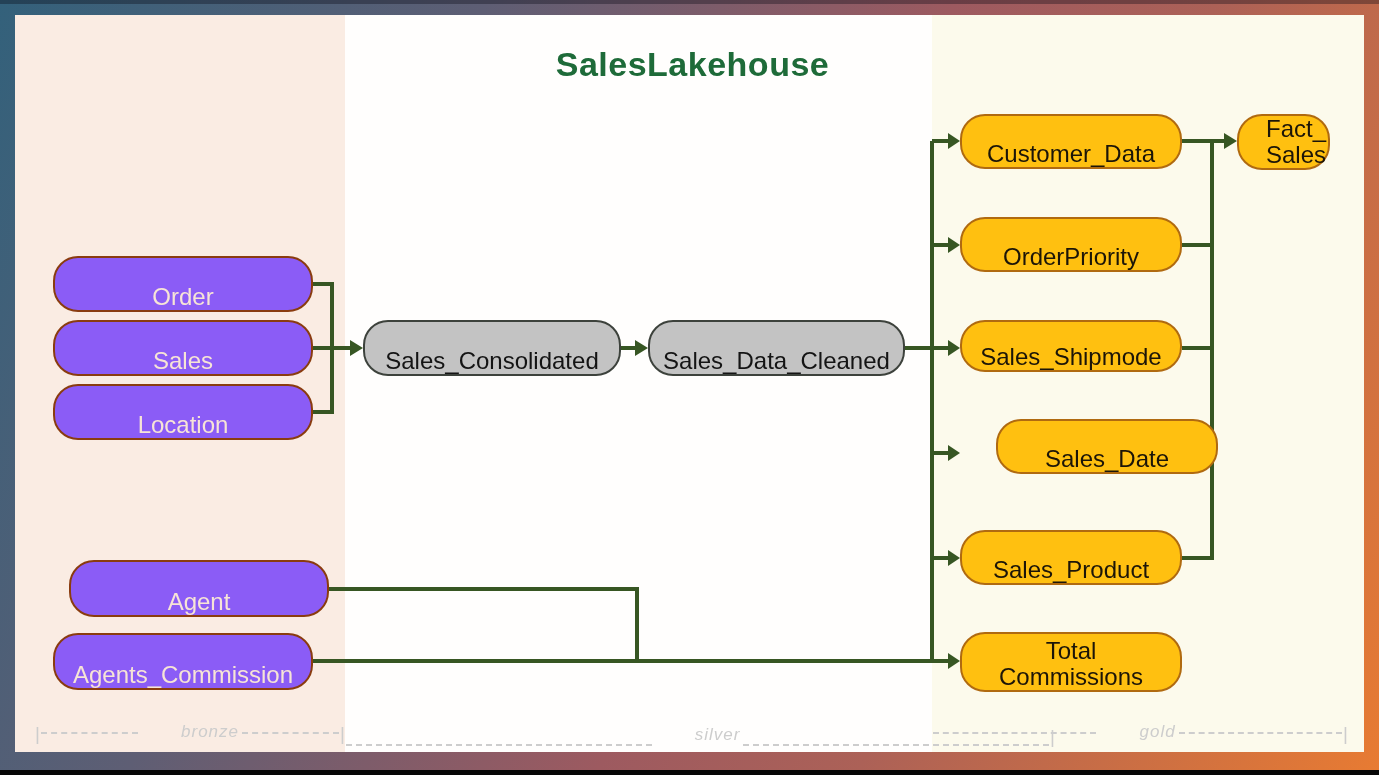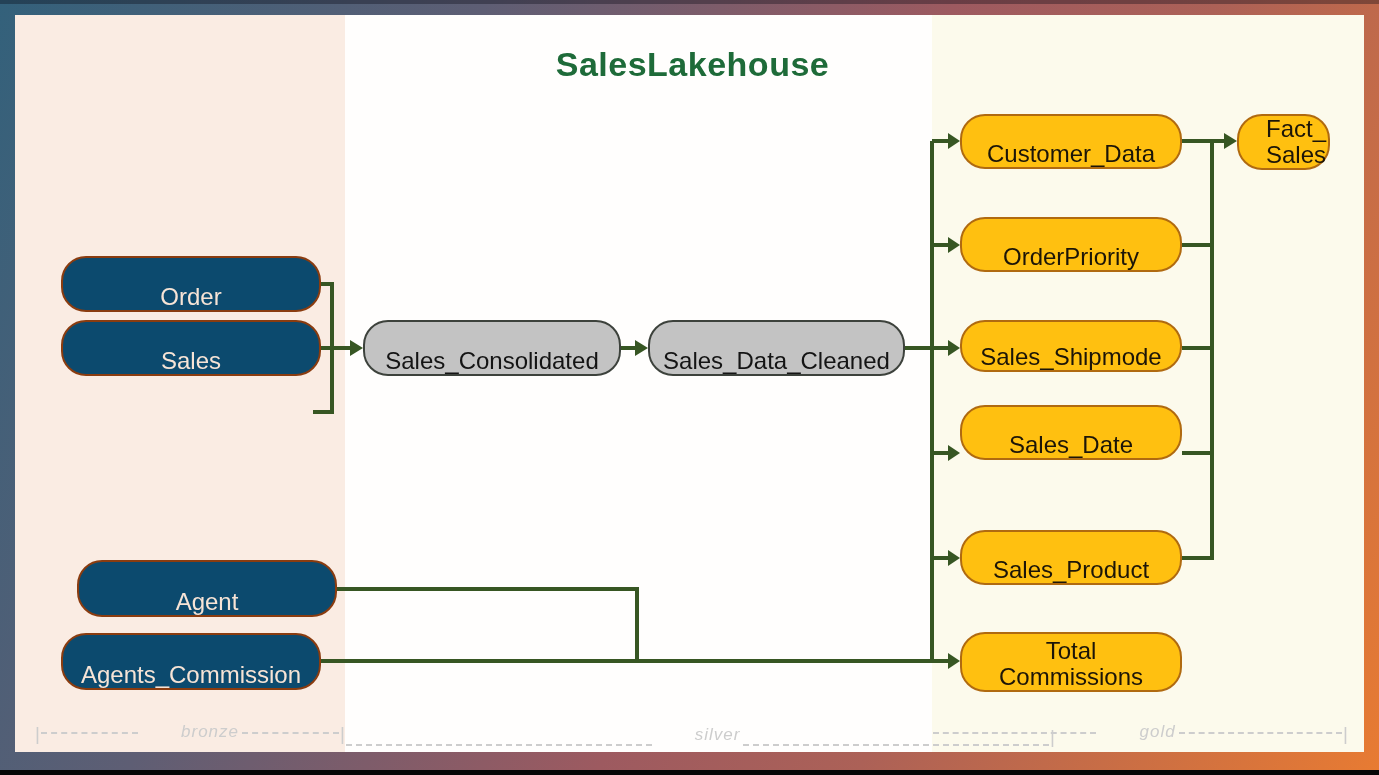--- a/index.html
+++ b/index.html
@@ -20,21 +20,21 @@
   .title{
     position:absolute;left:0;top:30px;width:1355px;
     text-align:center;font-size:34px;font-weight:700;color:#1e6b39;
     letter-spacing:.5px;margin:0;
   }
   .node{
     position:absolute;display:flex;align-items:flex-end;justify-content:center;
     font-size:24px;line-height:26px;text-align:center;
     box-sizing:border-box;white-space:pre-line;border-radius:25px;
   }
-  .node-bronze{background:#0c4a6e;border:2px solid #8a3c10;color:#f7e4d6;left:46px;width:260px;height:56px;}
+  .node-bronze{background:#8b5cf6;border:2px solid #8a3c10;color:#f7e4d6;left:38px;width:260px;height:56px;}
   .node-silver{background:#c3c3c3;border:2px solid #3d423c;color:#141414;height:56px;}
   .node-gold{background:#ffc010;border:2px solid #b06a10;color:#1c1508;left:945px;width:222px;height:55px;}
   .node-fact{background:#ffc010;border:2px solid #b06a10;color:#1c1508;left:1222px;width:93px;height:56px;justify-content:flex-start;padding-left:27px;text-align:left;}
   .connectors{position:absolute;left:0;top:0;width:1349px;height:737px;pointer-events:none;}
   .ruler{
     position:absolute;top:706px;height:26px;
     display:flex;align-items:center;
     color:#cdcdcd;font-size:17px;
   }
   .ruler .pipe{font-size:19px;line-height:19px;transform:translateY(-1px);}
@@ -90,30 +90,31 @@
         <polygon points="933,325 933,341 945,333"></polygon>
         <polygon points="933,430 933,446 945,438"></polygon>
         <polygon points="933,535 933,551 945,543"></polygon>
         <polygon points="933,638 933,654 945,646"></polygon>
         <polygon points="1209,118 1209,134 1222,126"></polygon>
       </g>
     </svg>
 
     <div class="node node-bronze" style="top:241px;"><span>Order</span></div>
     <div class="node node-bronze" style="top:305px;"><span>Sales</span></div>
+    <div class="node node-bronze" style="top:369px;"><span>Location</span></div>
     <div class="node node-bronze" style="top:545px;height:57px;margin-left:16px;"><span>Agent</span></div>
     <div class="node node-bronze" style="top:618px;height:57px;"><span>Agents_Commission</span></div>
 
     <div class="node node-silver" style="left:348px;top:305px;width:258px;"><span>Sales_Consolidated</span></div>
     <div class="node node-silver" style="left:633px;top:305px;width:257px;"><span>Sales_Data_Cleaned</span></div>
 
     <div class="node node-gold" style="top:99px;"><span>Customer_Data</span></div>
     <div class="node node-gold" style="top:202px;"><span>OrderPriority</span></div>
     <div class="node node-gold" style="top:305px;height:52px;"><span>Sales_Shipmode</span></div>
-    <div class="node node-gold" style="top:390px;"><span>Sales_Date</span></div>
+    <div class="node node-gold" style="top:404px;margin-left:36px;"><span>Sales_Date</span></div>
     <div class="node node-gold" style="top:515px;"><span>Sales_Product</span></div>
     <div class="node node-gold" style="top:617px;height:60px;"><span>Total
 Commissions</span></div>
     <div class="node node-fact" style="top:99px;"><span>Fact_
 Sales</span></div>
 
     <div class="ruler ruler-bronze">
       <span class="pipe">|</span>
       <span class="dashfill"></span>
       <span class="rlabel">bronze</span>

